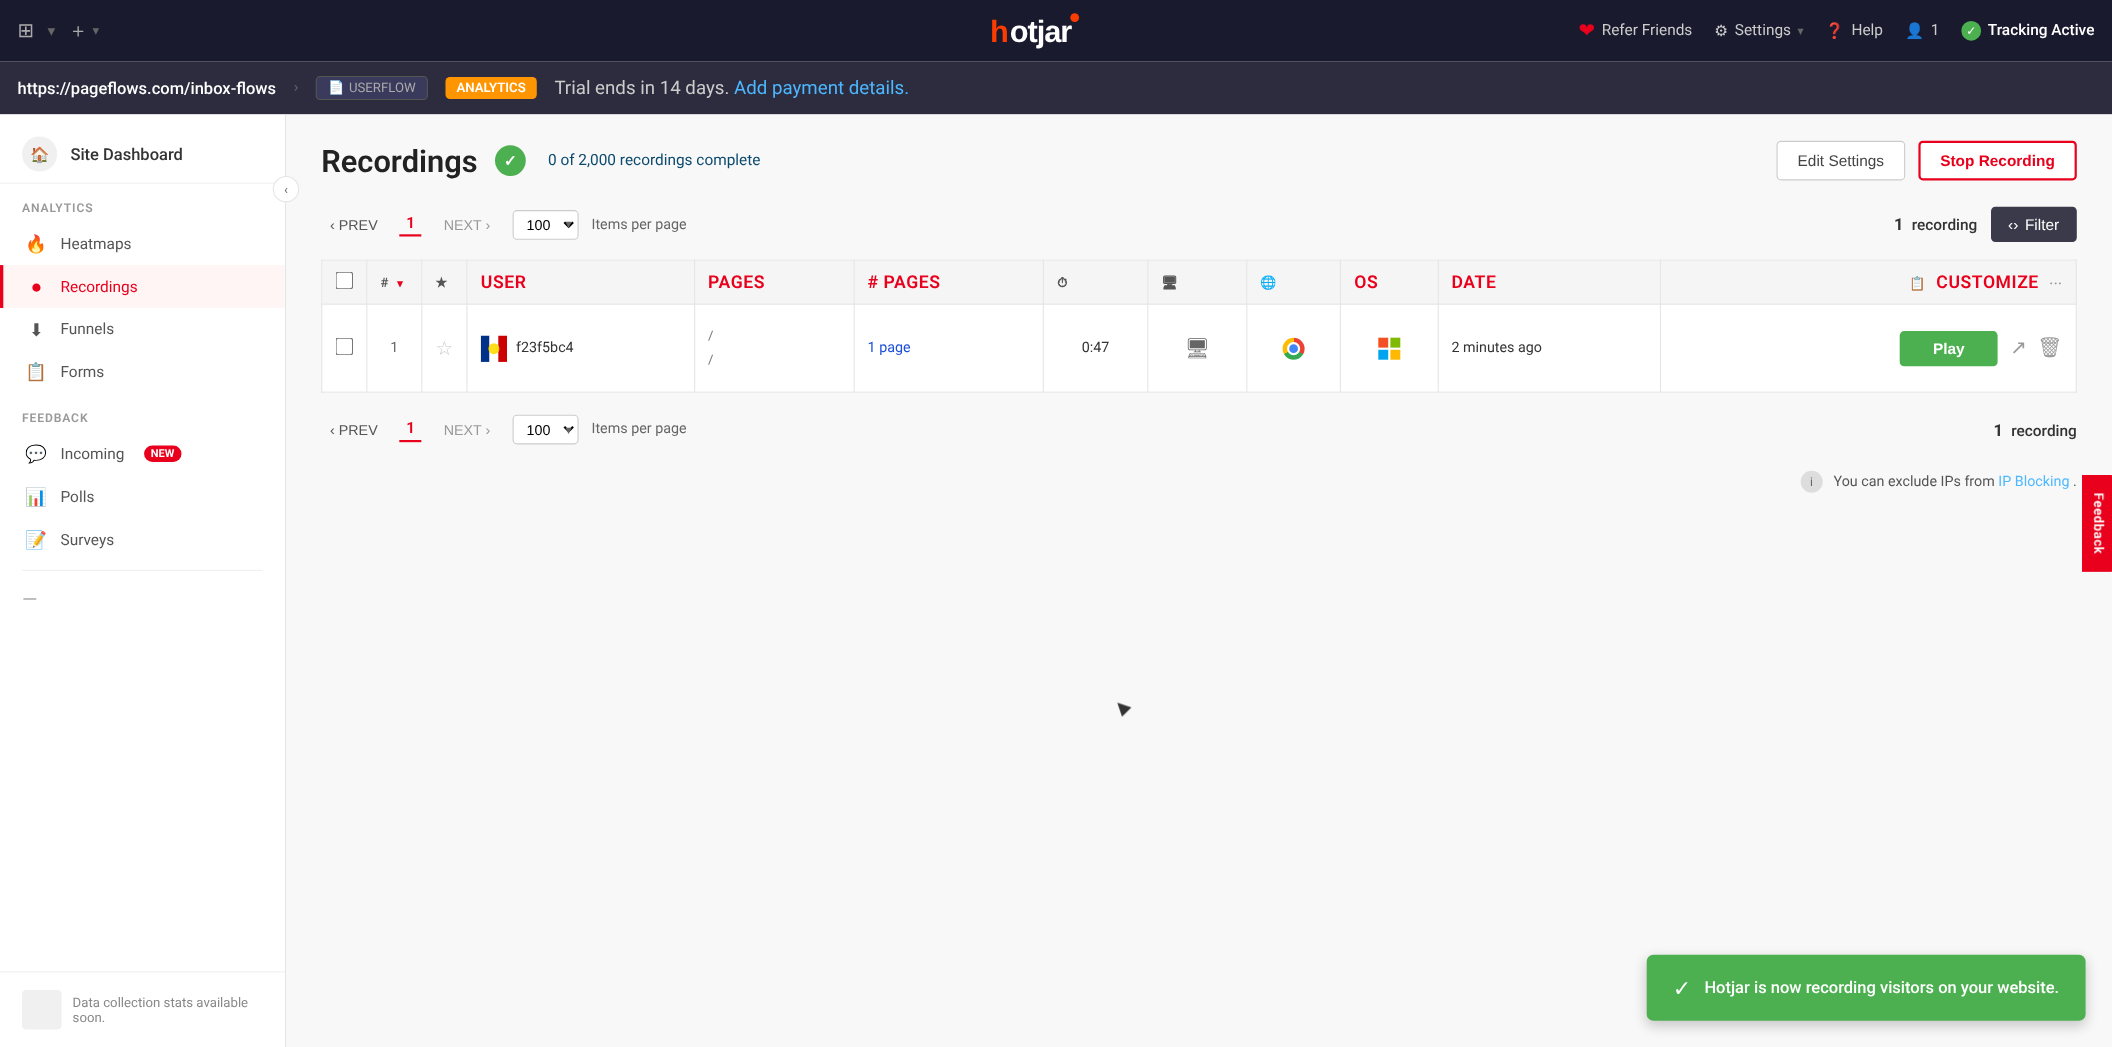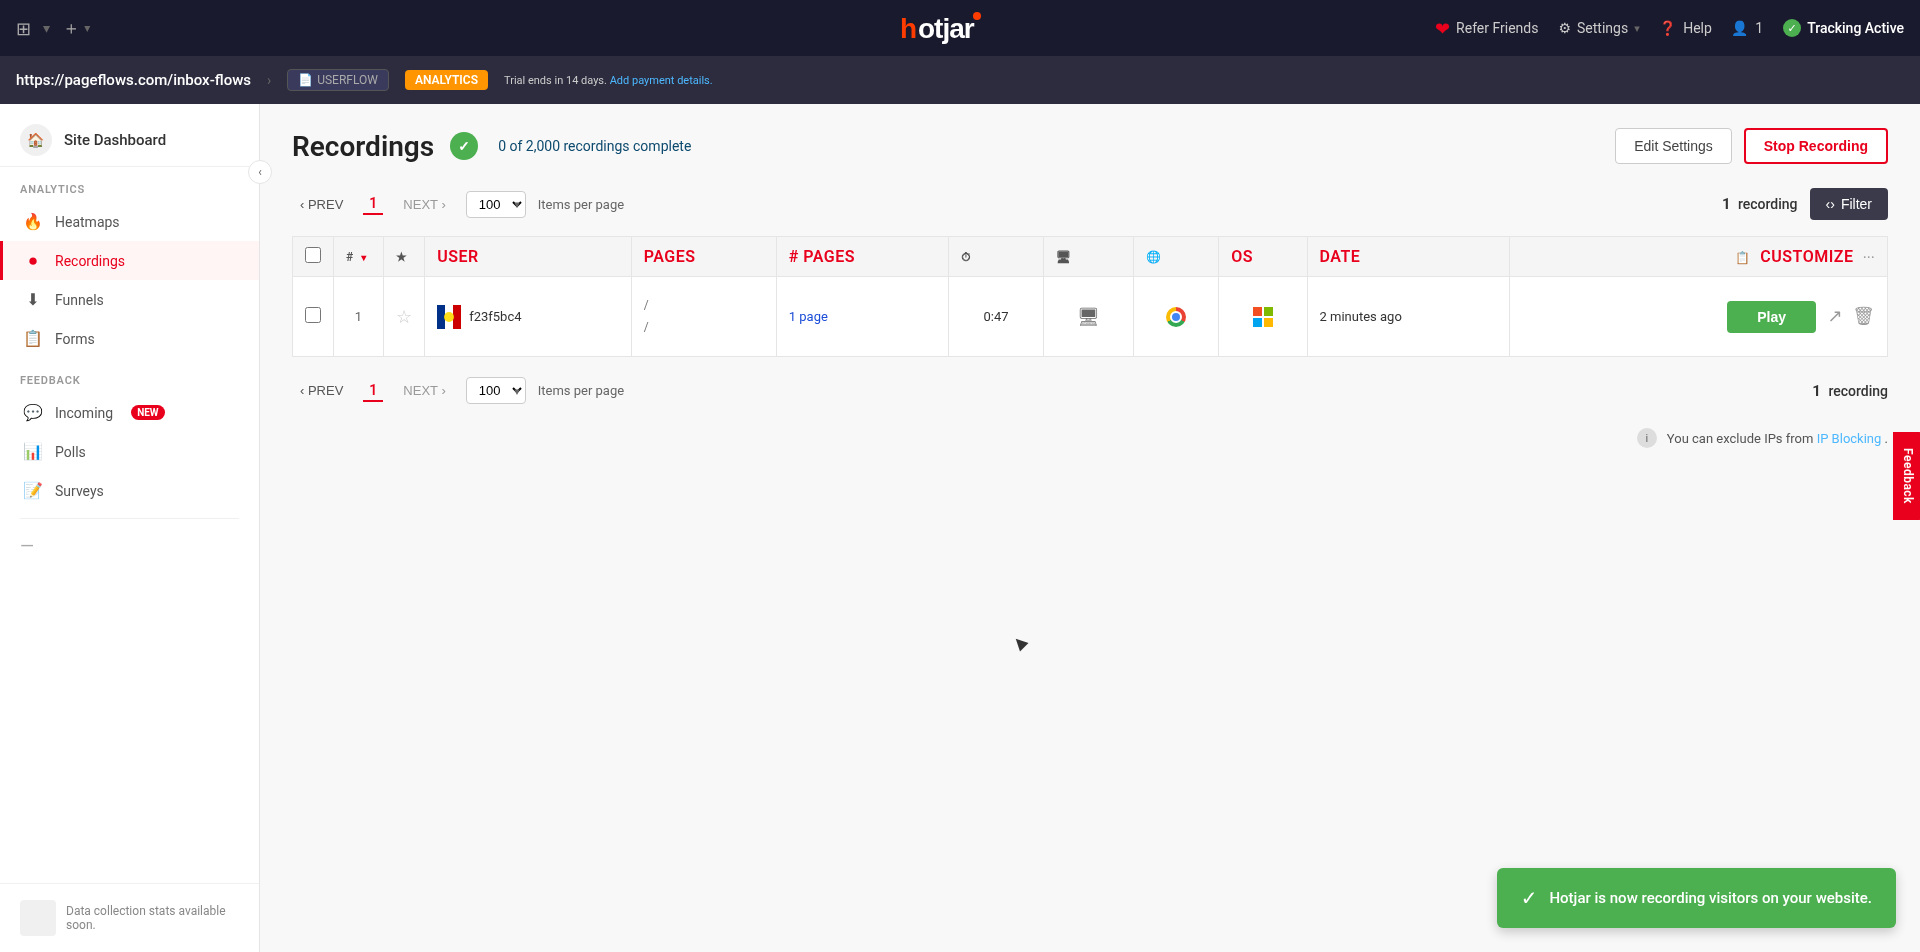--- a/index.html
+++ b/index.html
@@ -33,21 +33,21 @@
       height: 48px;
       display: flex;
       align-items: center;
       padding: 0 16px;
       gap: 16px;
     }
     .url-text { color: #fff; font-size: 15px; font-weight: 500; flex: 0 0 auto; }
     .url-arrow { color: #666; font-size: 14px; }
     .userflow-badge { background: #3a3a5c; color: #aaa; border: 1px solid #555; border-radius: 4px; padding: 3px 10px; font-size: 12px; display: flex; align-items: center; gap: 4px; }
     .business-badge { background: #ff9500; color: #fff; border-radius: 4px; padding: 3px 10px; font-size: 12px; font-weight: 600; }
-    .trial-text { color: #ccc; font-size: 11px; }
+    .trial-text { color: #ccc; font-size: 17px; }
     .trial-text a { color: #4db8ff; text-decoration: none; }
     .user-count { display: flex; align-items: center; gap: 6px; color: #ccc; font-size: 14px; }
 
     
     .main-layout { display: flex; height: calc(100vh - 104px); }
 
     
     .sidebar { width: 260px; background: #fff; border-right: 1px solid #e5e5e5; flex-shrink: 0; display: flex; flex-direction: column; overflow-y: auto; }
     .sidebar-header { padding: 20px 20px 10px; display: flex; align-items: center; gap: 12px; border-bottom: 1px solid #f0f0f0; }
     .site-icon { width: 32px; height: 32px; background: #f0f0f0; border-radius: 50%; display: flex; align-items: center; justify-content: center; color: #666; }

